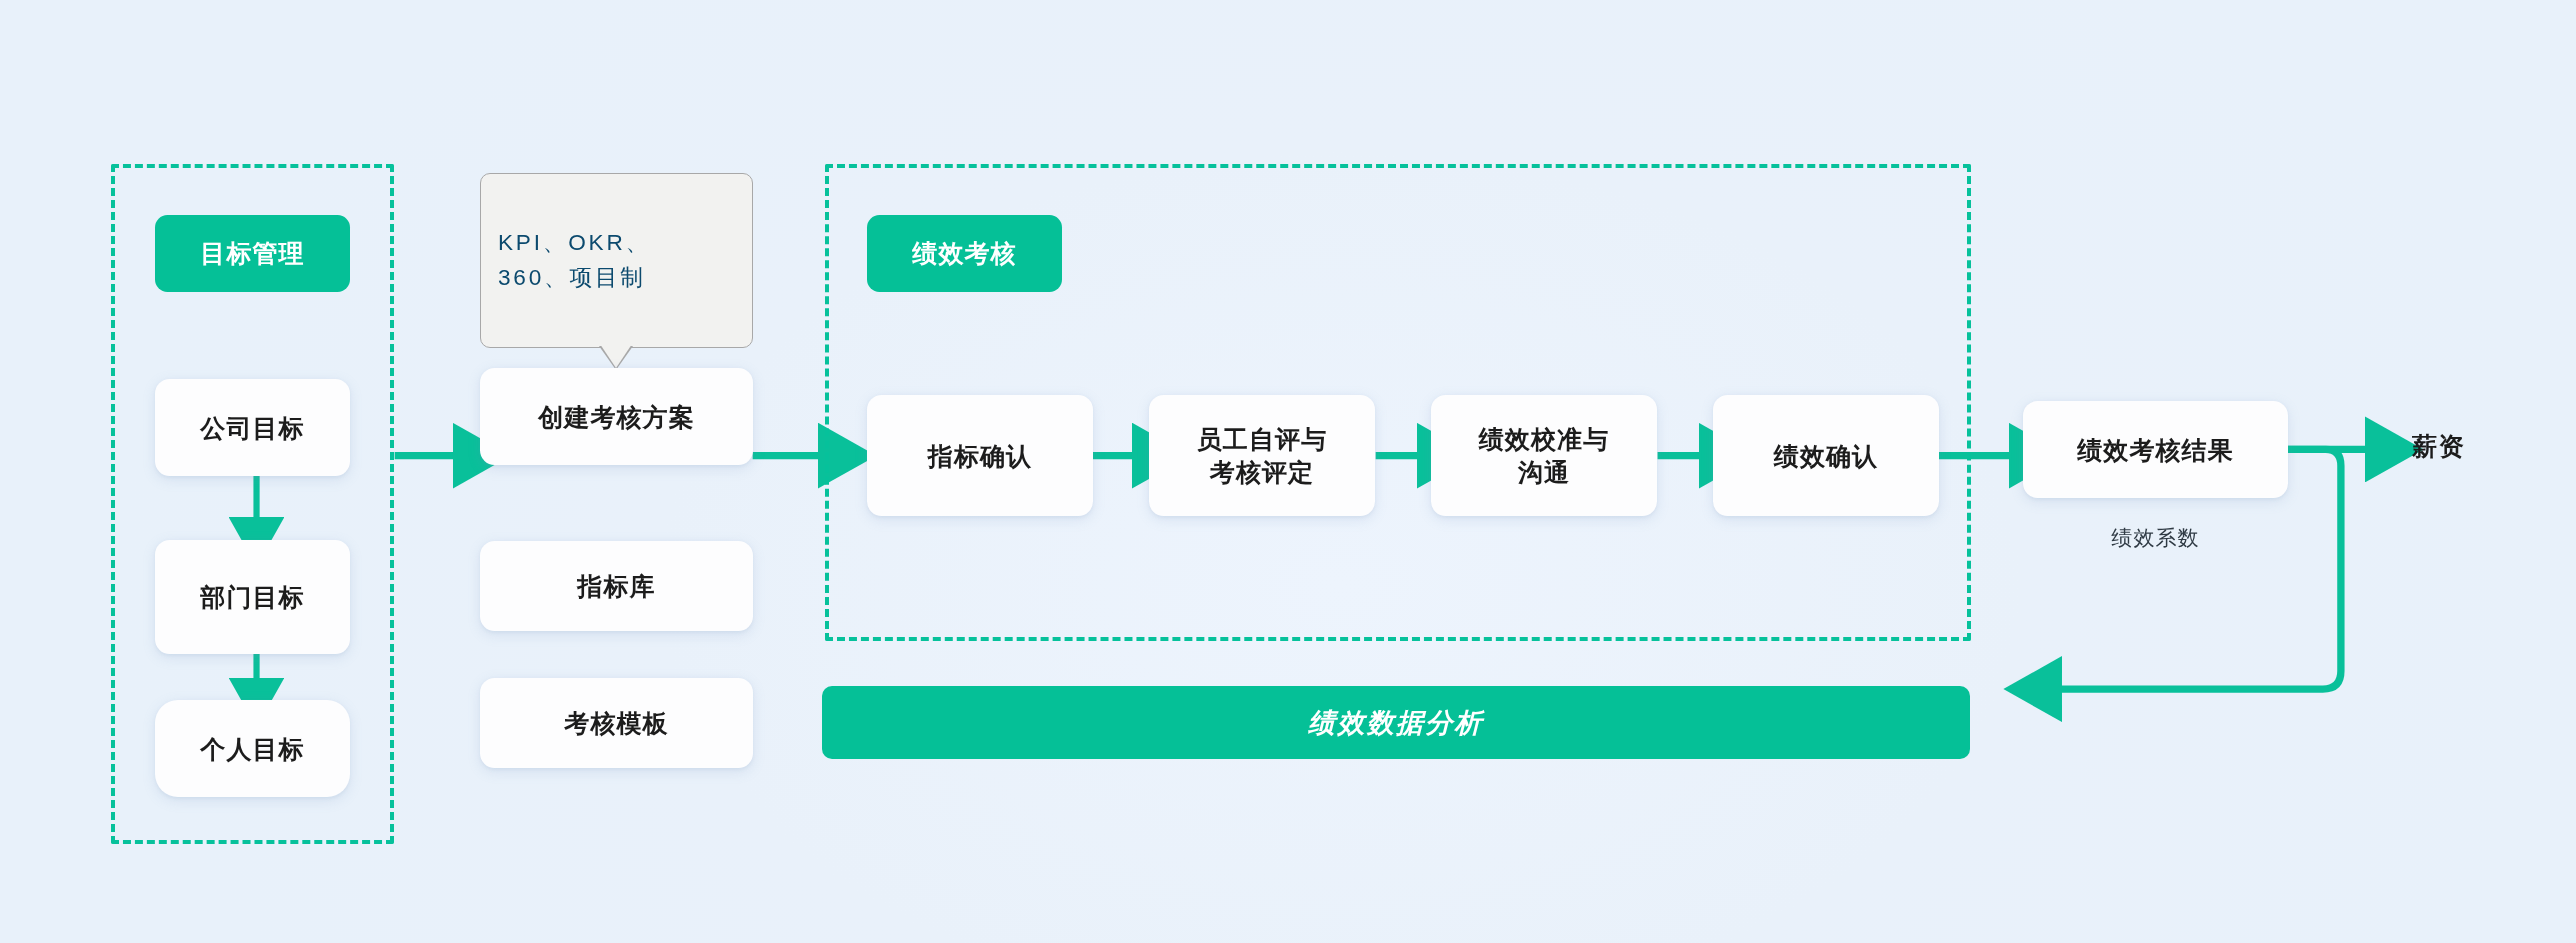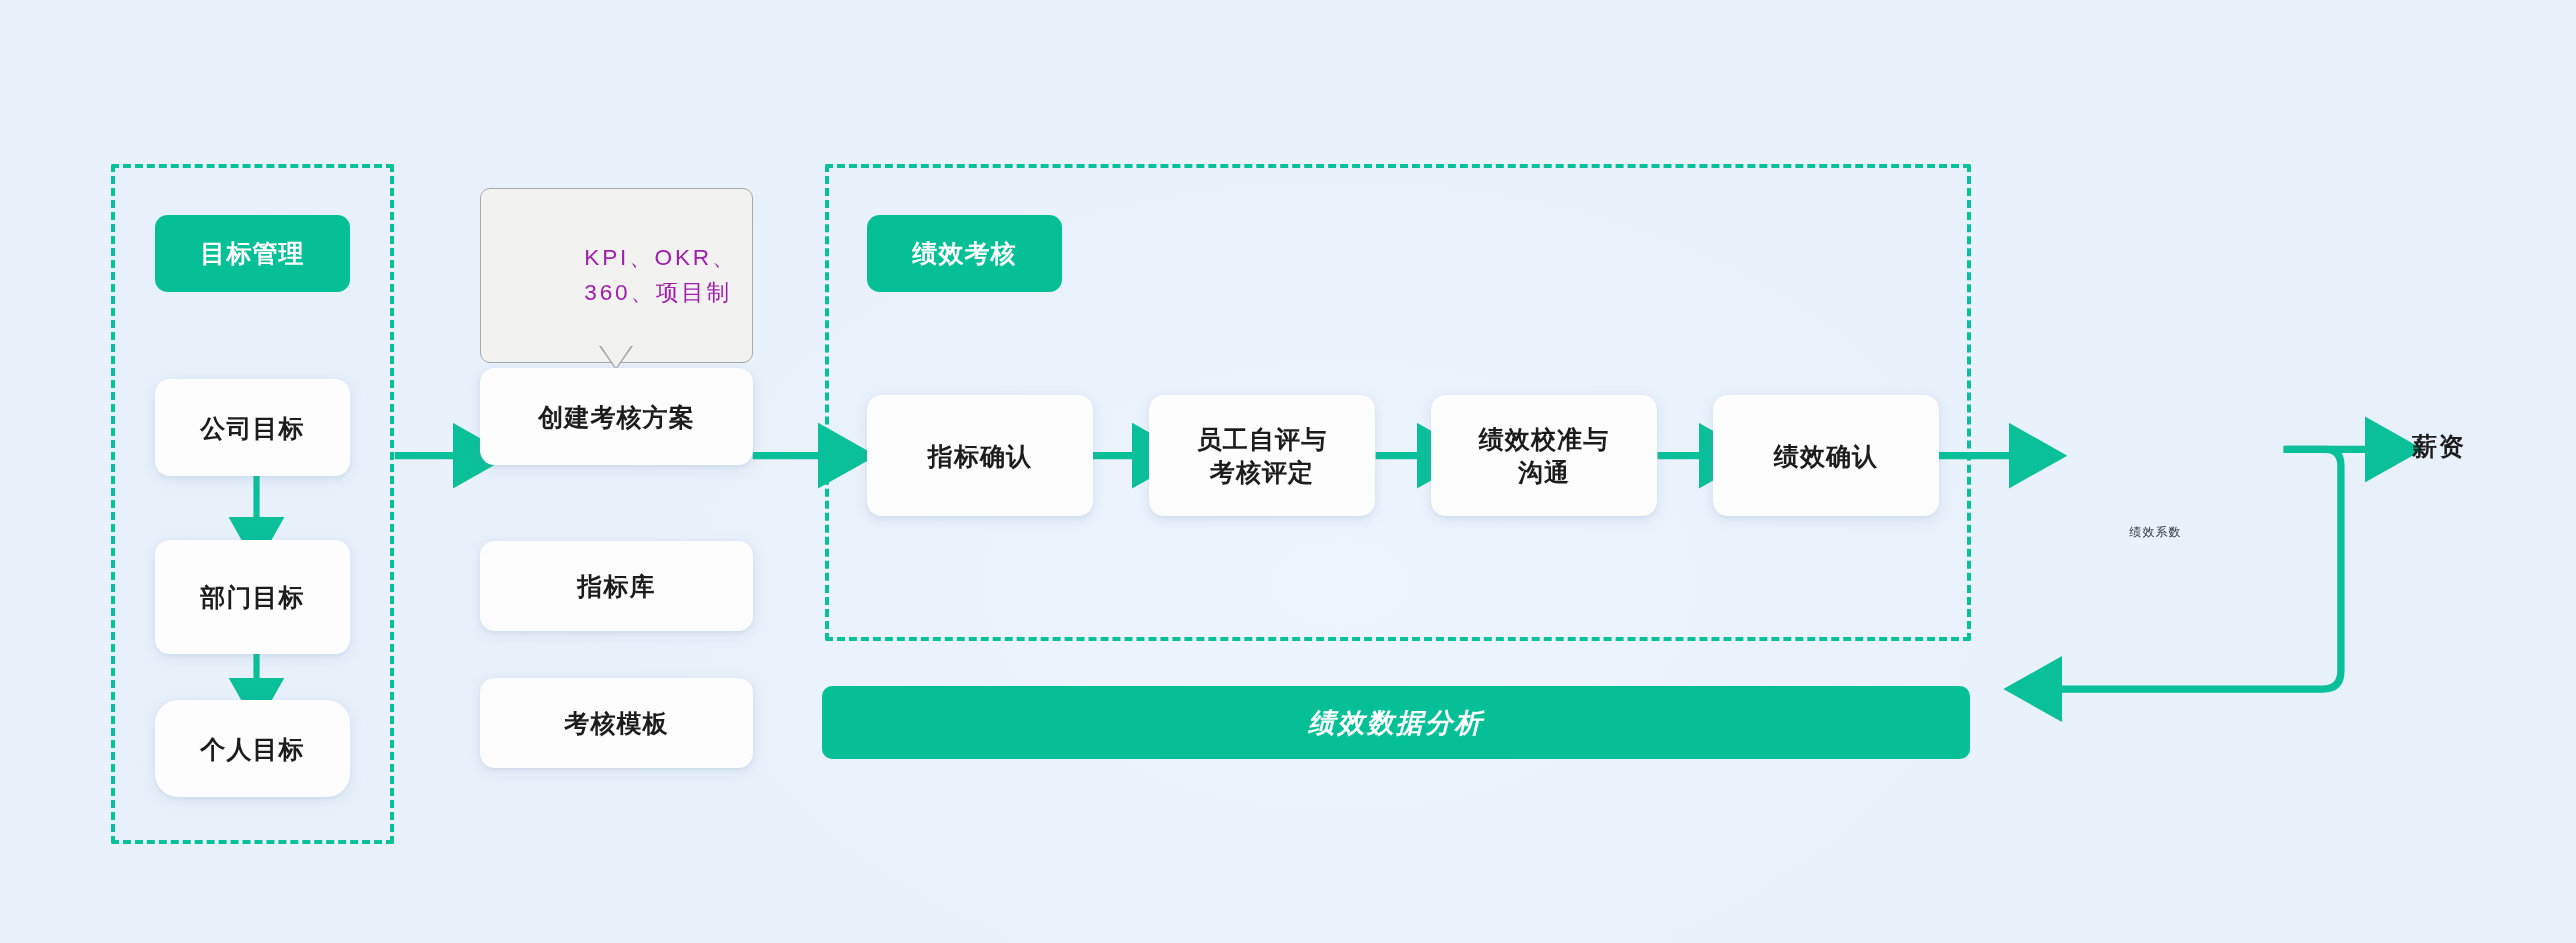--- a/index.html
+++ b/index.html
@@ -69,32 +69,31 @@
                 0 1.1px 3.4px rgba(120, 150, 190, 0.10);
   }
   .card.two-line { line-height: 1.30; }
 
   
   .callout {
     position: absolute;
     background: #f2f2f0;
     border: 1.7px solid #a8a8a8;
     border-radius: 10px;
-    color: #a21caf;
+    color: #0c4a6e;
     font-size: 22.6px;
     font-weight: 400;
     letter-spacing: 2.8px;
     line-height: 1.52;
     box-sizing: border-box;
     display: flex;
     align-items: center;
-    justify-content: flex-end;
+    justify-content: flex-start;
     text-align: left;
     padding: 5.6px 14.7px 5.6px 17px;
-    margin-top: 15px;
   }
   .callout-tail {
     position: absolute;
     width: 0;
     height: 0;
   }
   .callout-tail .outer,
   .callout-tail .inner {
     position: absolute;
     width: 0;
@@ -135,21 +134,21 @@
     position: absolute;
     color: #1c1c1c;
     font-size: 25px;
     font-weight: 700;
     letter-spacing: 1.7px;
     white-space: nowrap;
   }
   .small-label {
     position: absolute;
     color: #2f3a44;
-    font-size: 12px;
+    font-size: 21px;
     font-weight: 500;
     letter-spacing: 1.1px;
     white-space: nowrap;
     text-align: center;
   }
 </style>
 </head>
 <body>
 
 <div id="stage">
@@ -219,20 +218,21 @@
 考核评定</span>
   </div>
 
   <div class="card two-line" style="left:1431px; top:395px; width:226px; height:121px;">
     <span style="white-space:pre-line;">绩效校准与
 沟通</span>
   </div>
 
   <div class="card" style="left:1713px; top:395px; width:226px; height:121px;">绩效确认</div>
 
+  <div class="card" style="left:2023px; top:401px; width:265px; height:97px;">绩效考核结果</div>
   <div class="small-label" style="left:2023px; top:524px; width:265px;">绩效系数</div>
 
   <div class="plain-label" style="left:2412px; top:430px;">薪资</div>
 
   <div class="banner" style="left:822px; top:686px; width:1148px; height:73px;font-style:italic;">绩效数据分析</div>
 
 </div>
 
 
 </body></html>

